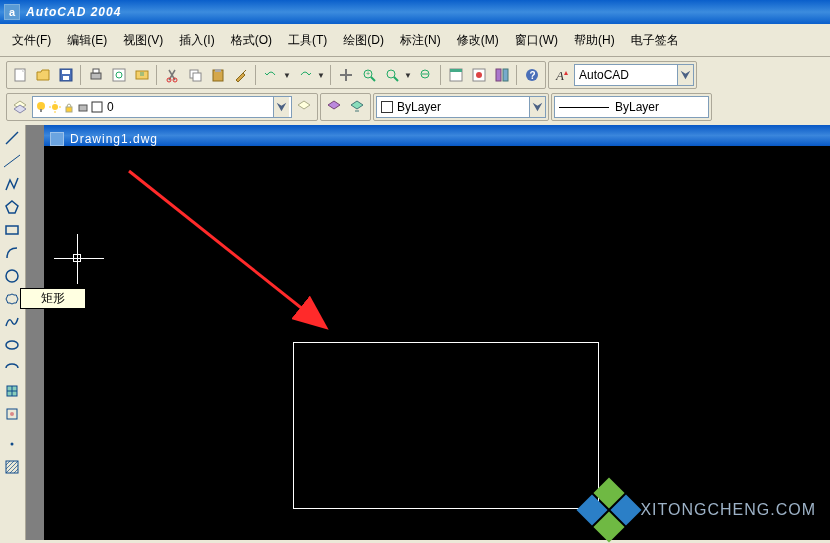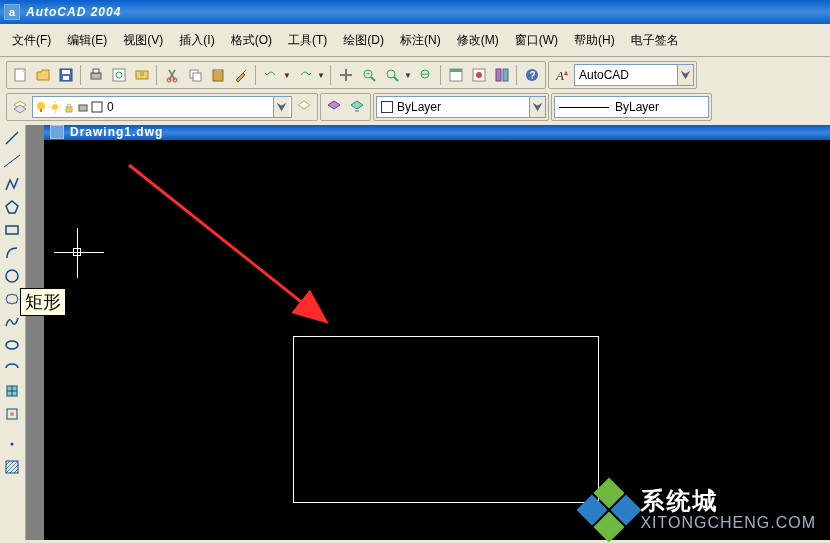--- a/index.html
+++ b/index.html
@@ -35,30 +35,30 @@
 
 .style-combo { display: flex; align-items: center; border: 1px solid #7f9db9; background: white; height: 22px; width: 120px; padding: 0 4px; }
 .style-combo .label { flex: 1; }
 .style-combo .arrow { width: 16px; background: #ece9d8; border-left: 1px solid #7f9db9; text-align: center; line-height: 20px; margin-right: -4px; color: #4b6184; }
 
 .main-area { display: flex; height: calc(100% - 128px); }
 .side-toolbar { width: 26px; background: #ece9d8; border-right: 1px solid #aca899; display: flex; flex-direction: column; padding: 2px 1px; gap: 1px; }
 .side-btn { width: 22px; height: 22px; display: flex; align-items: center; justify-content: center; border: 1px solid transparent; cursor: pointer; color: #0f4a8a; }
 
 .drawing-container { flex: 1; display: flex; flex-direction: column; background: #7f7f7f; padding-left: 18px; }
-.drawing-title { height: 15px; background: linear-gradient(to bottom, #0858c5, #3a86dc 50%, #0858c5); display: flex; align-items: flex-start; padding: 0 6px; color: white; font-weight: bold; letter-spacing: 1px; }
+.drawing-title { height: 21px; background: linear-gradient(to bottom, #0858c5, #3a86dc 50%, #0858c5); display: flex; align-items: flex-end; padding: 0 6px; color: white; font-weight: normal; letter-spacing: 1px; }
 .drawing-title-icon { width: 14px; height: 14px; background: #6ba4e0; margin-right: 6px; border: 1px solid #fff5; }
 .drawing-canvas { flex: 1; background: black; position: relative; overflow: hidden; }
 .crosshair-h { position: absolute; height: 1px; width: 50px; background: white; top: 112px; left: 10px; }
 .crosshair-v { position: absolute; width: 1px; height: 50px; background: white; top: 88px; left: 33px; }
 .pickbox { position: absolute; width: 8px; height: 8px; border: 1px solid white; top: 108px; left: 29px; }
 .rectangle { position: absolute; border: 1px solid white; top: 196px; left: 249px; width: 306px; height: 167px; }
 .arrow-line { position: absolute; top: 20px; left: 80px; }
 
-.tooltip { position: absolute; top: 288px; left: 20px; background: #ffffe1; border: 1px solid black; padding: 1px 4px; font-size: 18px; z-index: 100; }
+.tooltip { position: absolute; top: 288px; left: 20px; background: #ffffe1; border: 1px solid black; padding: 1px 20px; font-size: 12px; z-index: 100; }
 
 .watermark { position: absolute; bottom: 10px; right: 14px; display: flex; align-items: center; gap: 8px; z-index: 50; }
 .watermark-logo { display: grid; grid-template-columns: 22px 22px; grid-template-rows: 22px 22px; gap: 2px; transform: rotate(45deg); }
 .watermark-logo div { width: 22px; height: 22px; }
 .wm-g { background: #6fb943; }
 .wm-b { background: #2b7fc7; }
 .watermark-text { color: white; display: flex; flex-direction: column; line-height: 1.1; }
 .watermark-main { font-size: 24px; font-weight: bold; font-family: "SimHei", sans-serif; letter-spacing: 2px; }
 .watermark-sub { font-size: 16px; letter-spacing: 1px; color: #9db2c7; }
 
@@ -413,16 +413,15 @@
 <div class="tooltip">矩形</div>
 
 <div class="watermark">
   <div class="watermark-logo">
     <div class="wm-g"></div>
       <div class="wm-b"></div>
       <div class="wm-b"></div>
       <div class="wm-g"></div>
   </div>
   <div class="watermark-text">
-    <div class="watermark-main">系统城</div>
     <div class="watermark-sub">XITONGCHENG.COM</div>
   </div>
 </div>
 
 </body></html>

